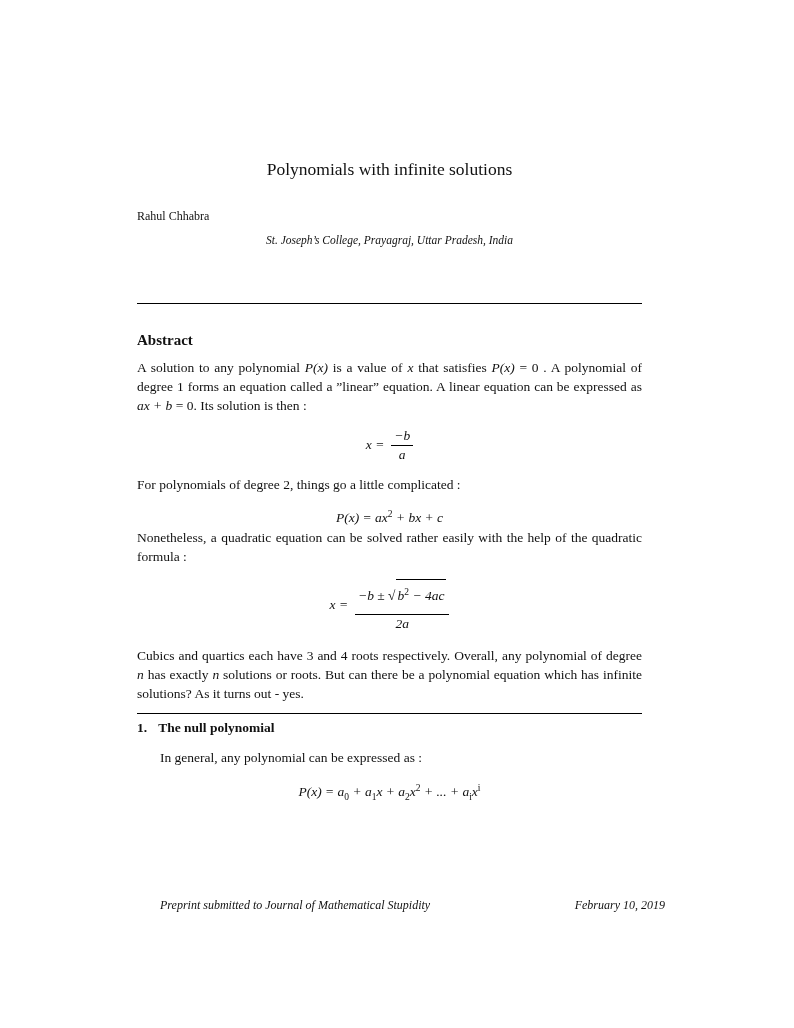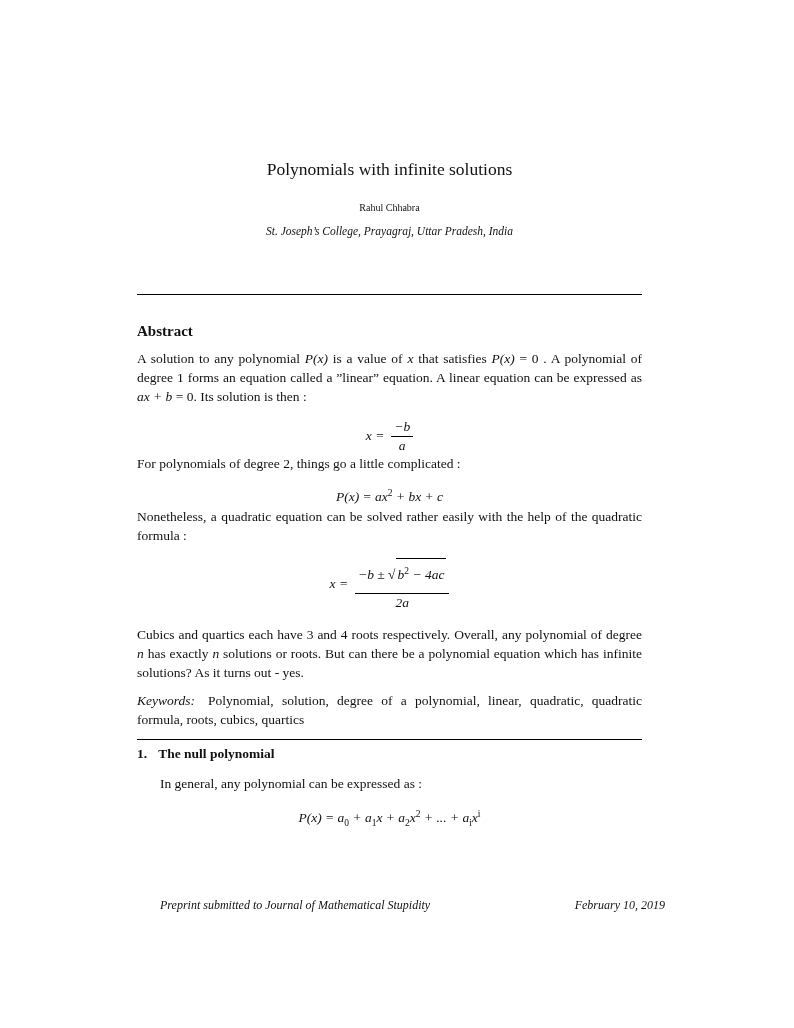--- a/index.html
+++ b/index.html
@@ -13,29 +13,29 @@
   }
   .content {
     position: absolute; left: 137px; top: 0; width: 505px;
     font-size: 13.5px; line-height: 19px; font-family: Liberation Serif, serif;
   }
   .title {
     margin-top: 158px;
     font-size: 17.5px; font-weight: 400; line-height: 22px;
     text-align: center;
   }
-  .author { margin-top: 18px; text-align: center; font-size: 10px; line-height: 19px; }
+  .author { margin-top: 27px; text-align: left; font-size: 12px; line-height: 19px; }
   .affiliation { margin-top: 7px; text-align: center; font-style: italic; font-size: 11.5px; line-height: 14px; }
   .rule { border: 0; border-top: 1.5px solid #000; margin-top: 0; }
   .rule-top { margin-top: 56px; }
   .rule-bottom { margin-top: 10px; }
   .abstract-heading { margin-top: 27px; font-weight: bold; font-size: 15px; }
   .para { text-align: justify; }
   .p1 { margin-top: 8px; }
-  .p2 { }
+  .p2 { margin-top: 12px; }
   .p3 { margin-top: 1px; }
   .p4 { margin-top: 14px; }
   .keywords { margin-top: 9px; }
   .keywords span:first-child { margin-right: 13px; }
   .math { font-style: italic; }
   .seg-i { font-style: italic; }
   .equation { text-align: center; }
   .eq1 { margin-top: 13px; }
   .eq2 { margin: 14px 0 0 0; }
   .eq3 { margin-top: 13px; }
@@ -84,21 +84,20 @@
   <div class="equation eq2"><span class="math">P(x) = ax</span><sup>2</sup><span class="math"> + bx + c</span></div>
 
   <p class="para p3">Nonetheless, a quadratic equation can be solved rather easily with the help of the quadratic formula :</p>
 
   <div class="equation eq3">
     <span class="math eq-lhs">x =</span><span class="frac"><span class="num"><span class="math">−b ± </span><span class="sqrt"><span class="radical">√</span><span class="radicand"><span class="math">b</span><sup>2</sup><span class="math"> − 4ac</span></span></span></span><span class="den math">2a</span></span>
   </div>
 
   <p class="para p4"><span>Cubics and quartics each have 3 and 4 roots respectively. Overall, any polynomial of degree </span><span class="math">n</span><span> has exactly </span><span class="math">n</span><span> solutions or roots. But can there be a polynomial equation which has infinite solutions? As it turns out - yes.</span></p>
 
-  <p class="para keywords"><span class="seg-i">Keywords:</span><span>Polynomial, solution, degree of a polynomial, linear, quadratic, quadratic formula, roots, cubics, quartics</span></p>
 
   <hr class="rule rule-bottom">
 
   <div class="section-heading">
     <span class="sec-num">1.</span><span>The null polynomial</span>
   </div>
 
   <p class="para sec-para">In general, any polynomial can be expressed as :</p>
 
   <div class="equation eq4"><span class="math">P(x) = a</span><sub>0</sub><span class="math"> + a</span><sub>1</sub><span class="math">x + a</span><sub>2</sub><span class="math">x</span><sup>2</sup><span class="math"> + ... + a</span><sub>i</sub><span class="math">x</span><sup>i</sup></div>

